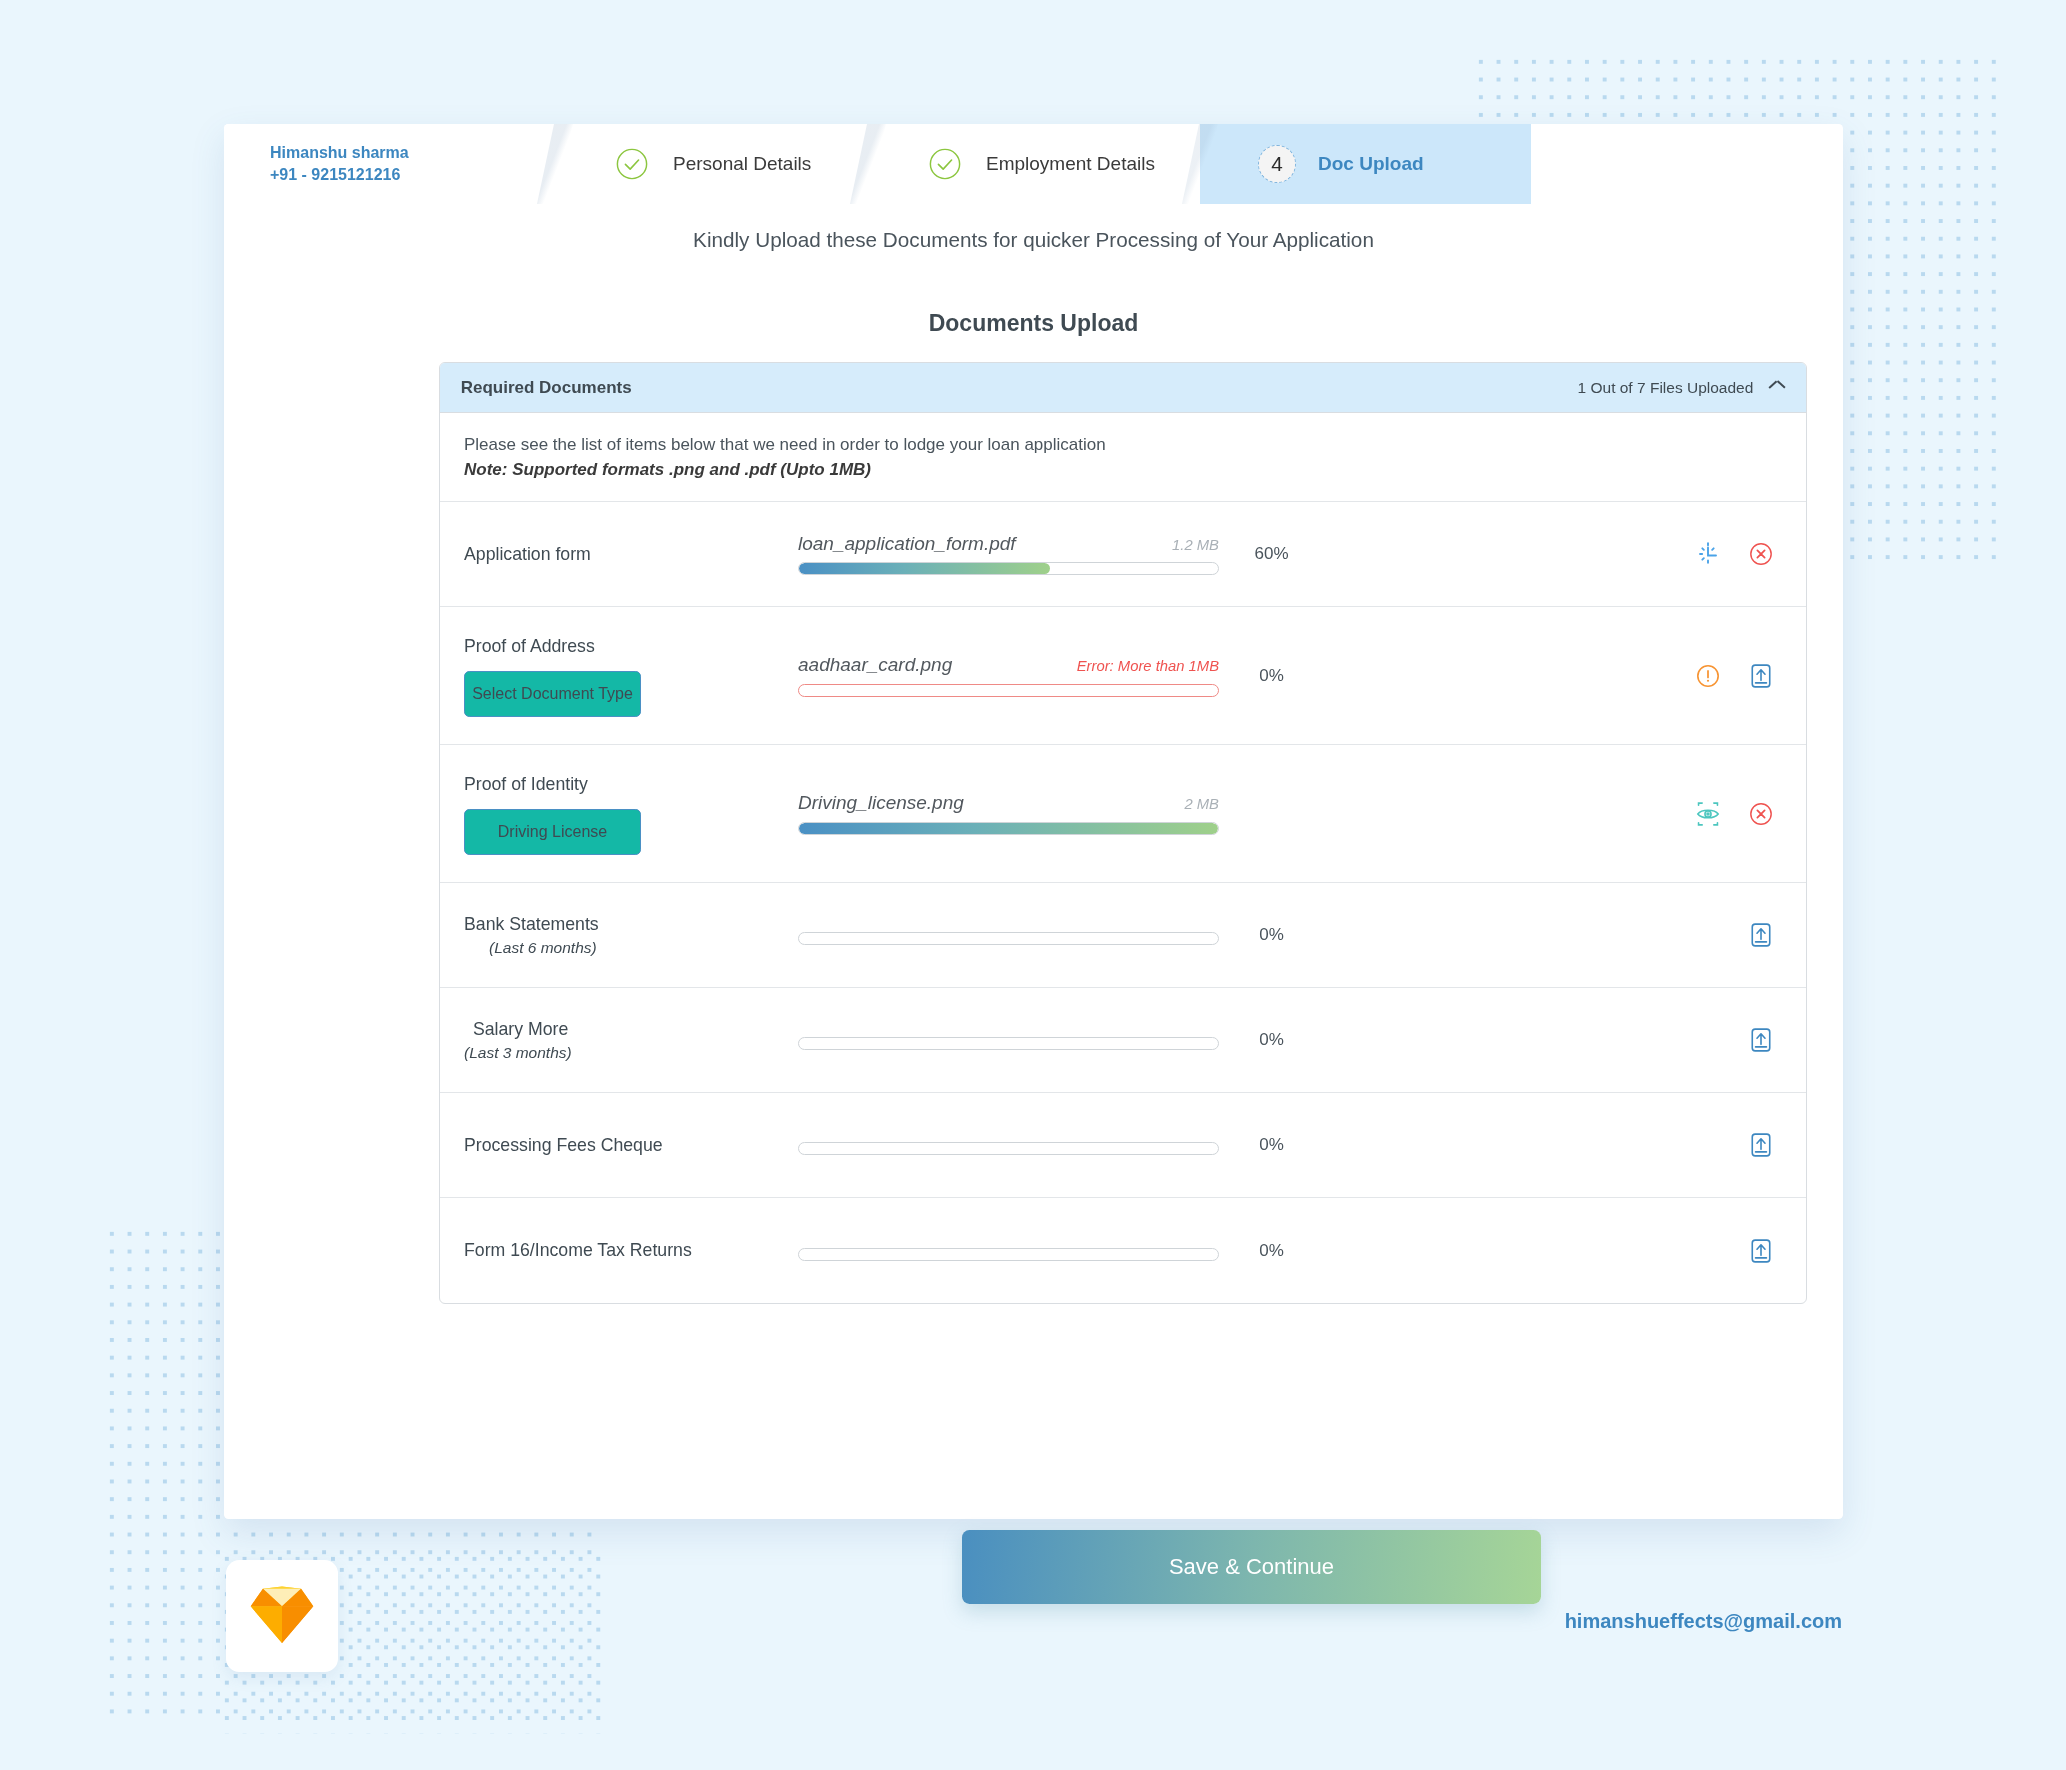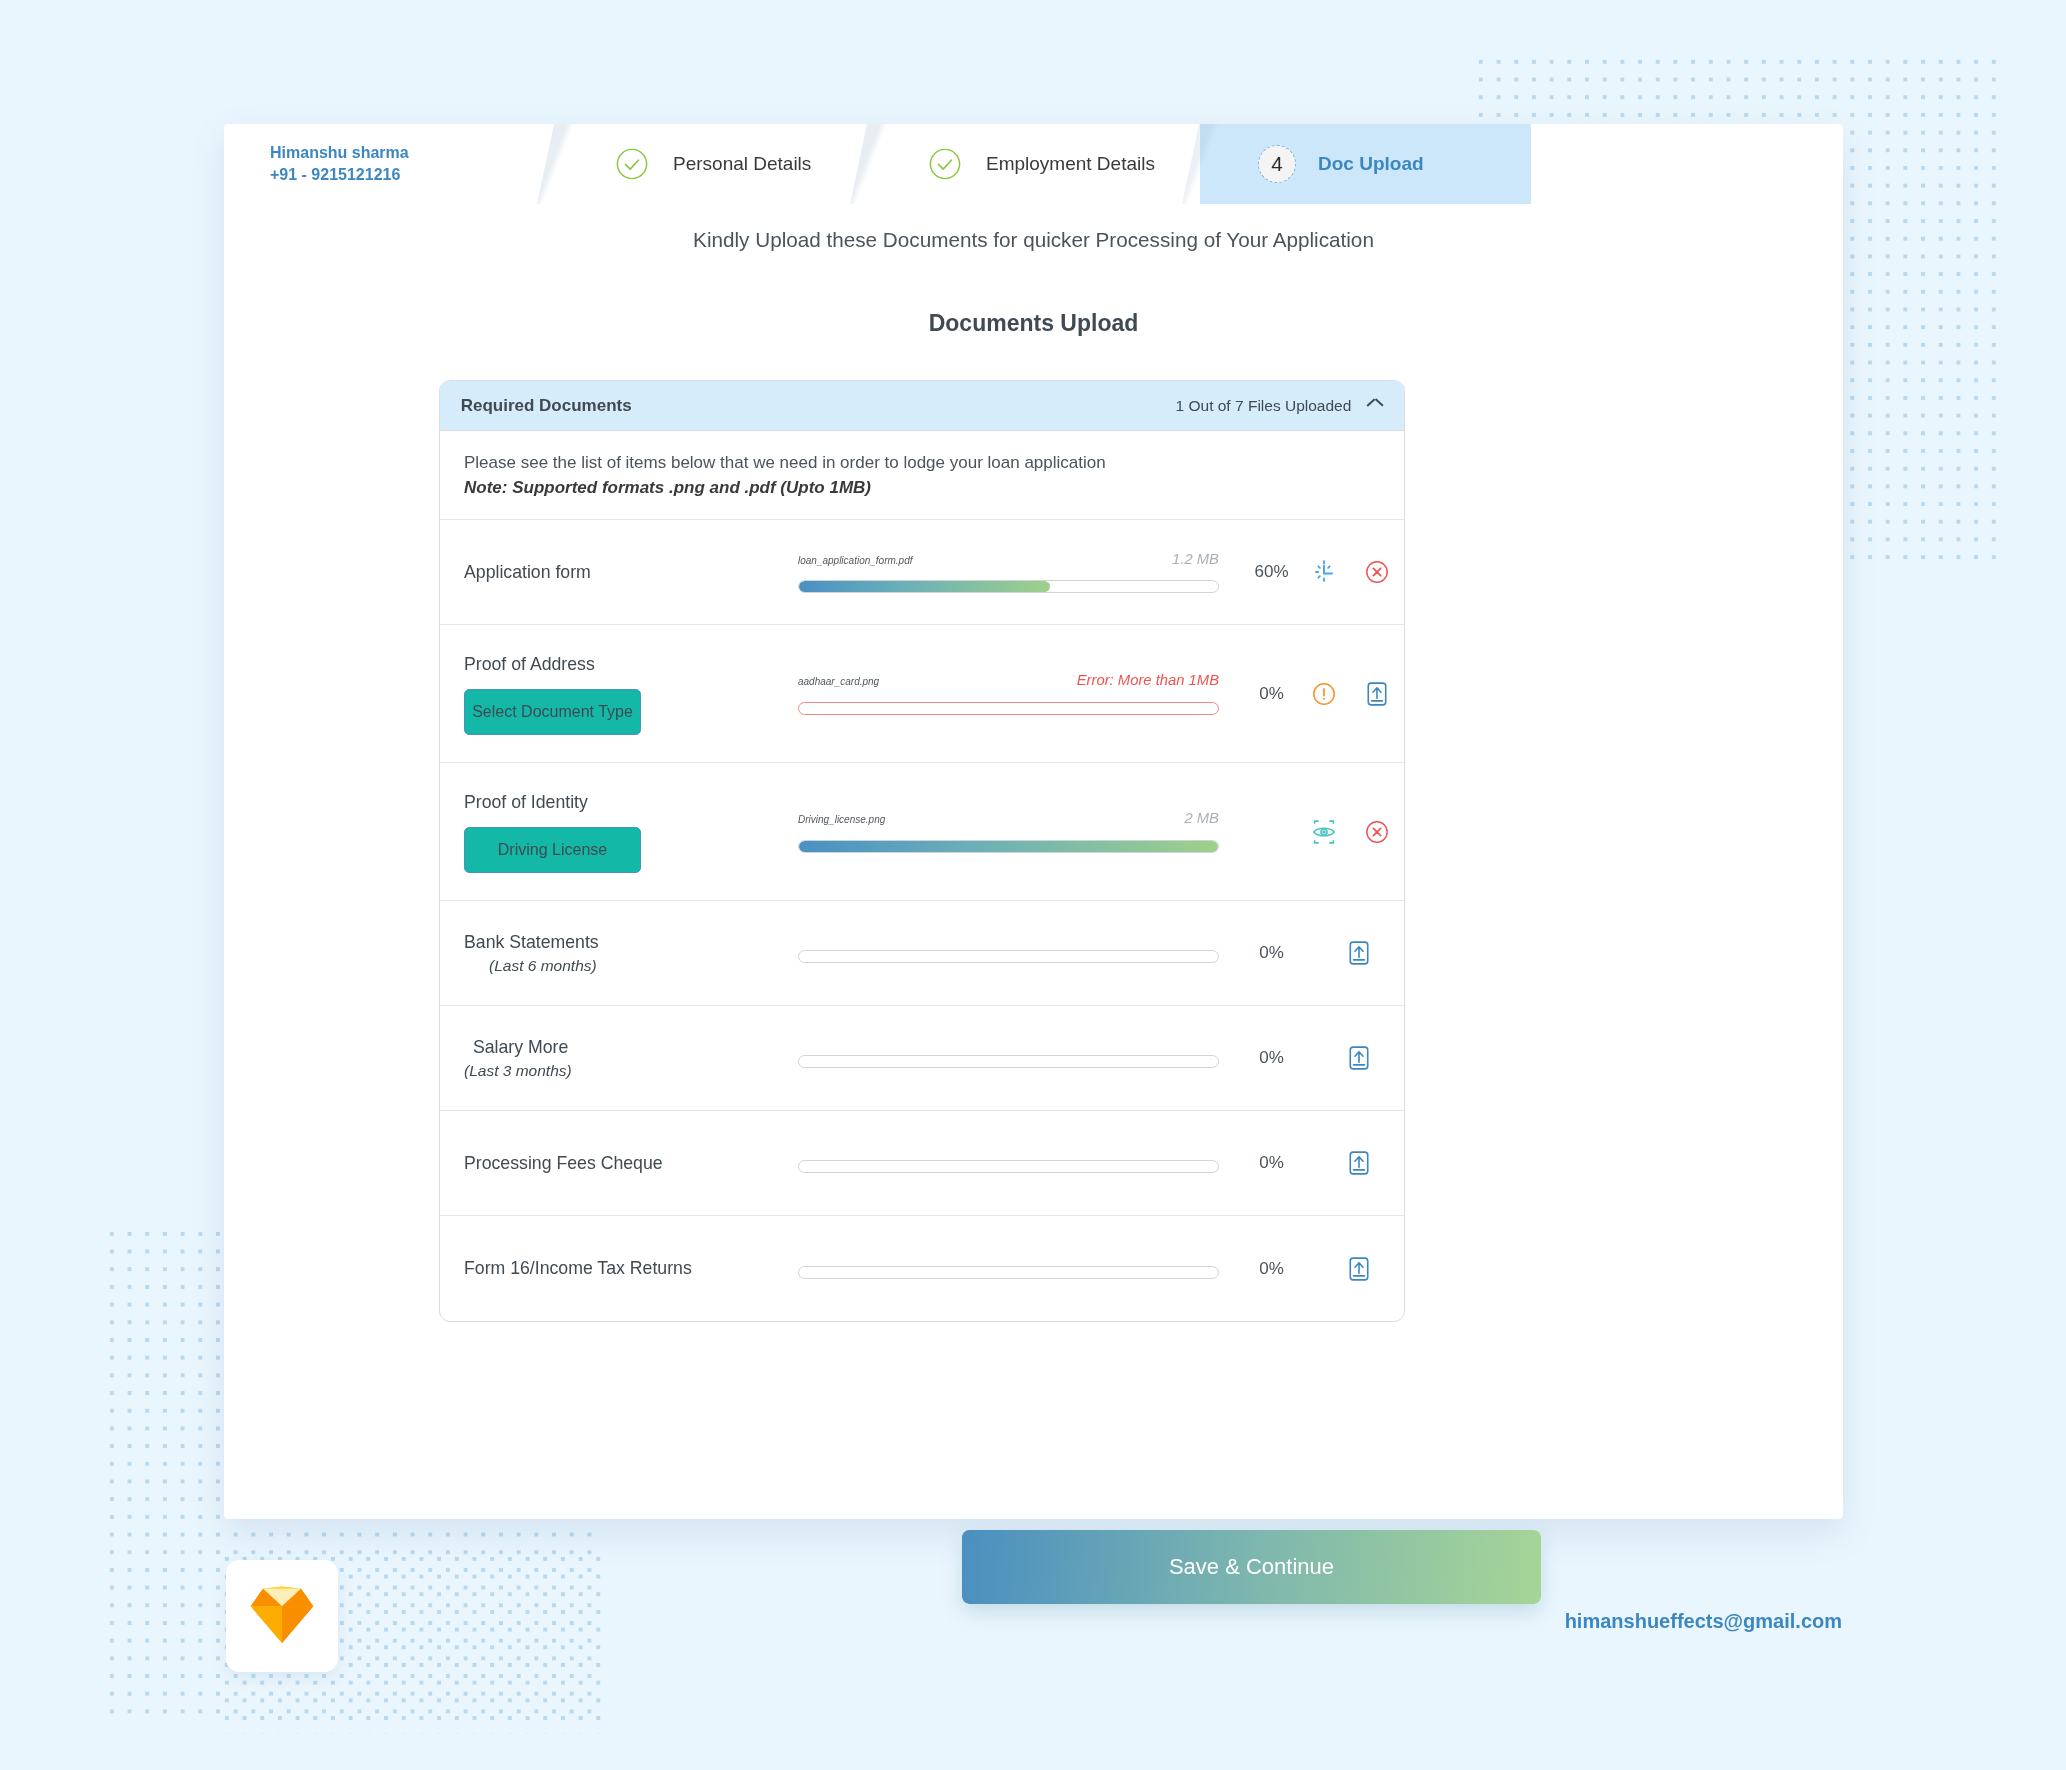--- a/index.html
+++ b/index.html
@@ -88,24 +88,24 @@
     text-align: center; font-size: 23px; font-weight: bold;
     color: #3f4a52; margin-top: 58px;
   }
   #page-subtitle {
     text-align: center; font-size: 20.7px; color: #4a545c; margin-top: 23.6px;
   }
 
   
   #docs-panel {
     position: absolute;
-    left: 215px; top: 256px;
-    width: 966px;
+    left: 215px; top: 238px;
+    width: 1368px;
     border: 0.7px solid #d9dde1;
-    border-radius: 11px;
+    border-radius: 6px;
     overflow: hidden;
   }
   #docs-header {
     height: 50px;
     background: #d6ecfb;
     display: flex; align-items: center;
     padding: 0 20.7px 0 20.7px;
     border-bottom: 0.7px solid #d9dde1;
   }
   #docs-header-title { font-size: 17px; color: #3f4a52; font-weight: 600; }
@@ -150,21 +150,21 @@
     border: 0.7px solid #4a90c4;
     border-radius: 5.2px;
     background: #14b8a6;
     display: flex; align-items: center; justify-content: center;
     font-size: 16px; color: #3f4a52;
     cursor: pointer;
   }
 
   .row-mid { width: 421px; flex: 0 0 421px; position: relative; }
   .file-meta { display: flex; align-items: baseline; height: 22px; }
-  .file-name { font-size: 10px; color: #52585e; font-style: italic; }
+  .file-name { font-size: 19px; color: #52585e; font-style: italic; }
   .file-size { margin-left: auto; font-size: 14.8px; color: #a9b0b6; font-style: italic; }
   .file-err  { margin-left: auto; font-size: 14.8px; color: #ef5350; font-style: italic; }
 
   .pbar {
     margin-top: 7.4px;
     height: 13.3px;
     border-radius: 6.6px;
     border: 0.7px solid #cfd4d8;
     background: #fff;
     overflow: hidden;

